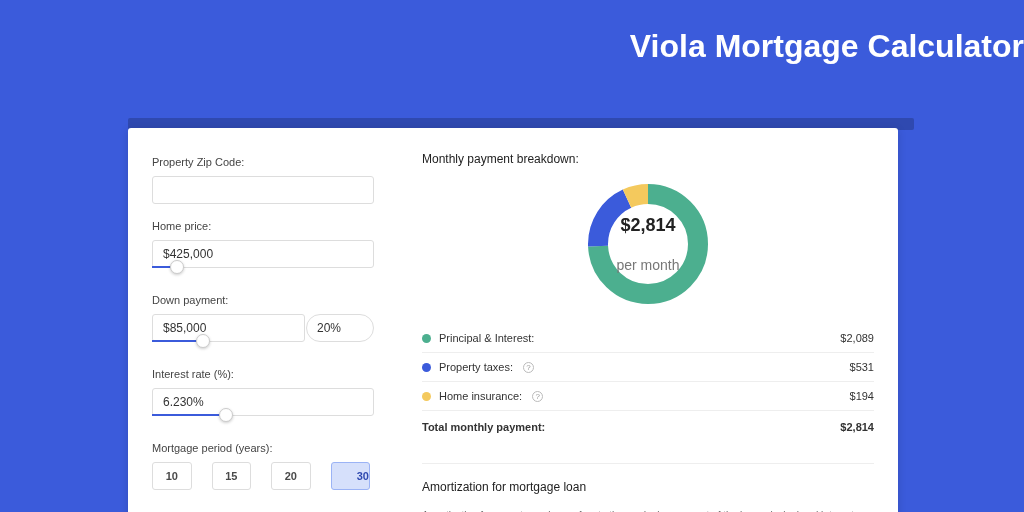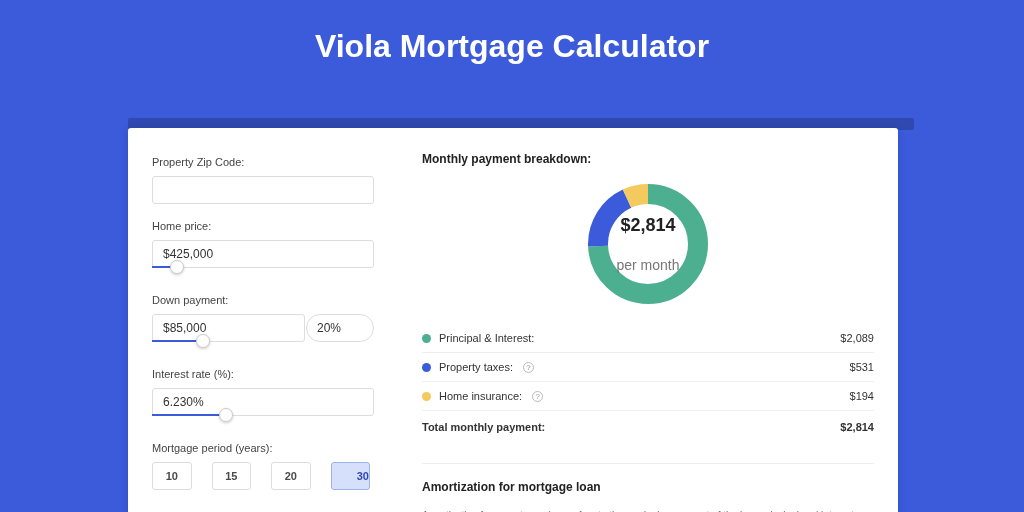--- a/index.html
+++ b/index.html
@@ -5,21 +5,21 @@
   * { box-sizing: border-box; margin: 0; padding: 0; }
   body {
     font-family: -apple-system, BlinkMacSystemFont, "Segoe UI", Arial, sans-serif;
     background: #3b5bdb;
     width: 1024px;
     height: 512px;
     overflow: hidden;
     position: relative;
   }
   .page-title {
-    text-align: center;
+    text-align: right;
     color: #fff;
     font-size: 32px;
     font-weight: 700;
     padding: 28px 0 18px;
   }
   .shadow-bar {
     position: absolute;
     top: 118px;
     left: 128px;
     width: 786px;
@@ -106,21 +106,21 @@
     margin-right: 4px;
   }
   .seg-btn.active {
     background: #d6e0fb;
     border-color: #9bb3f5;
     color: #2f49b0;
     text-align: right;
   }
   .section-title {
     font-size: 12px;
-    font-weight: 700;
+    font-weight: 400;
     color: #222;
     margin-bottom: 14px;
   }
   .donut-wrap {
     display: flex;
     justify-content: center;
     margin-bottom: 16px;
   }
   .donut {
     position: relative;

